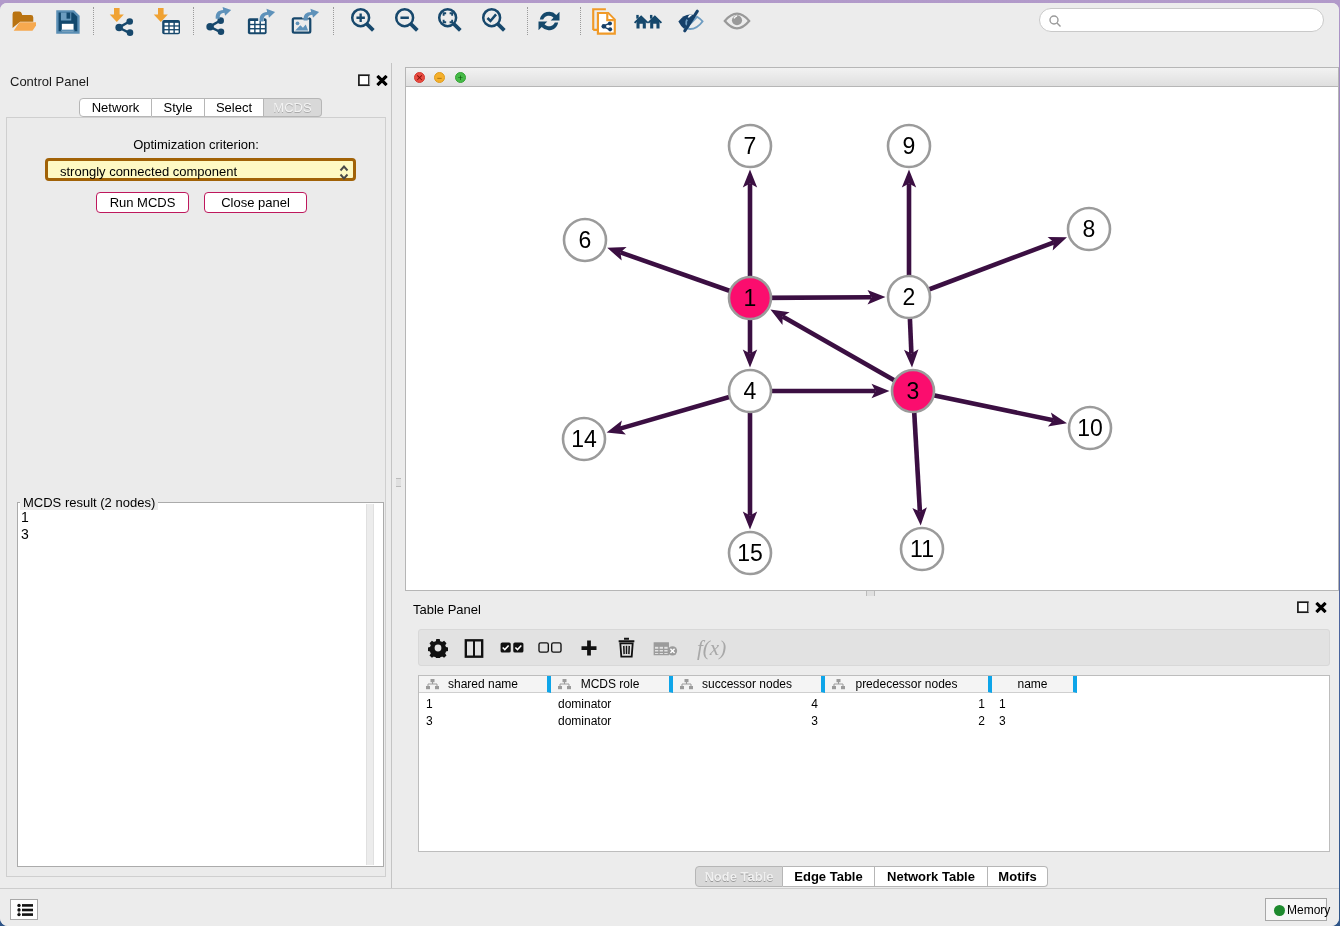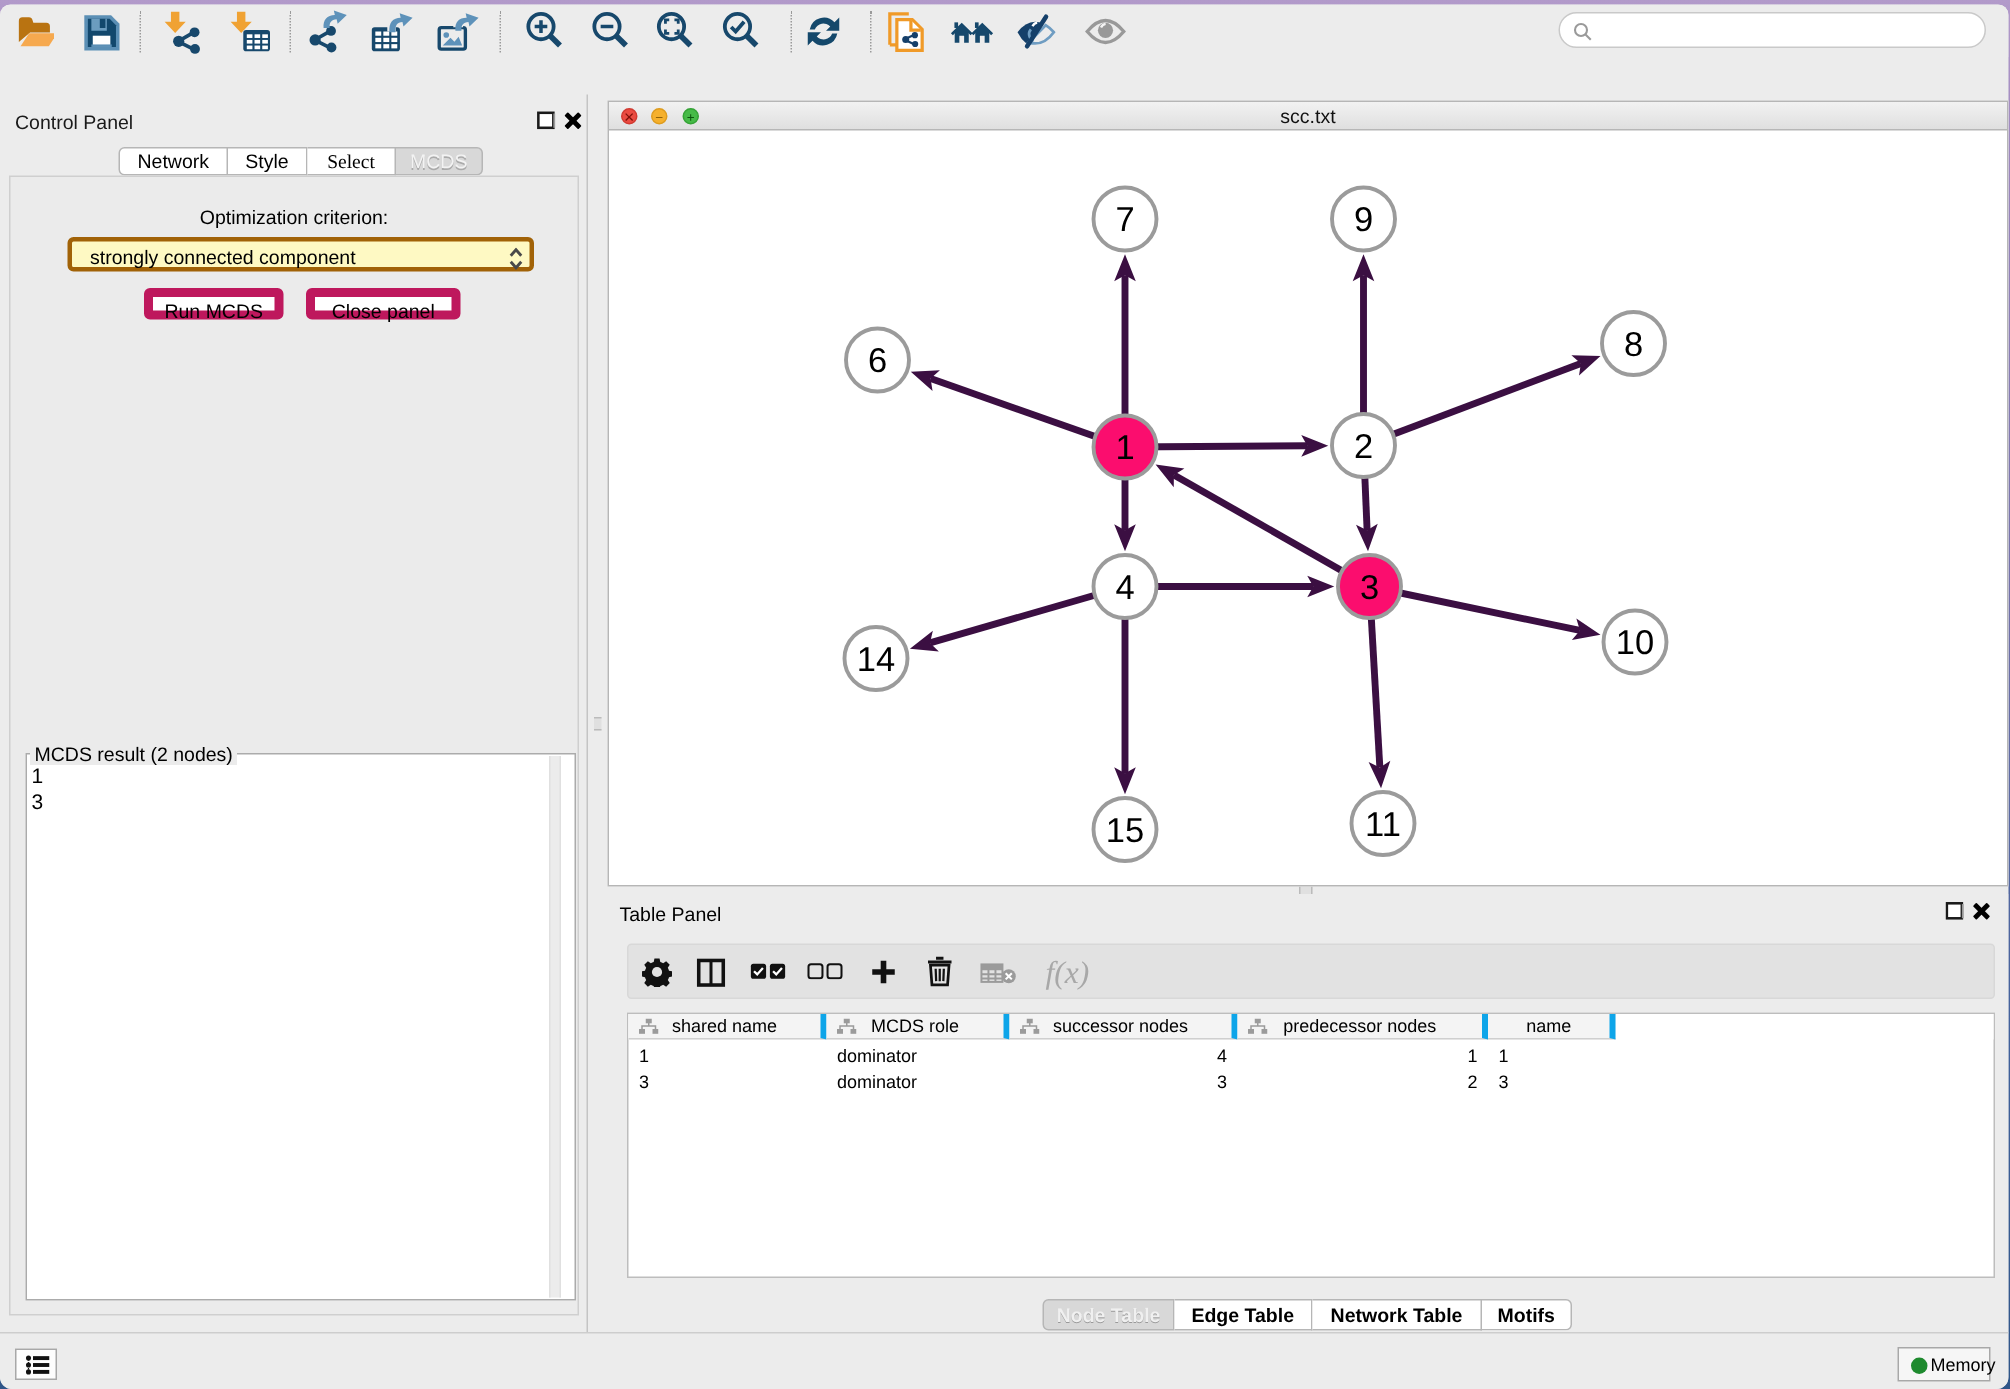--- a/index.html
+++ b/index.html
@@ -20,21 +20,21 @@
 .cpanel { position:absolute; left:0; top:0; width:392px; height:100%; background:#ececec; border-right:1px solid #c4c4c4; }
 .cp-head { position:absolute; left:10px; top:11px; font-size:13px; color:#1a1a1a; }
 .winbtns { position:absolute; right:3px; top:11px; } .wb{display:block}
 .tabsrow { position:absolute; left:79px; top:35px; height:19px; display:flex; }
 .tab { height:19px; line-height:18px; background:#fff; border:1px solid #b6b6b6; border-left:none; font-size:13px; text-align:center; }
 .tab.first { border-left:1px solid #b6b6b6; border-radius:4px 0 0 4px; }
 .tab.sel { background:#d8d8d8; color:#f3f3f3; text-shadow:0 1px 0 #aaa; border-radius:0 4px 4px 0; }
 .cp-box { position:absolute; left:6px; top:54px; width:380px; bottom:11px; background:#ebebeb; border:1px solid #cfcfcf; }
 .opt-label { position:absolute; top:19px; left:0; right:0; text-align:center; font-size:13px; }
 .combo { position:absolute; left:38px; top:40px; width:311px; height:23px;  background:#fef9c3; border:3px solid #a16207; border-radius:4px; line-height:21px; padding-left:12px; font-size:13px; }
-.btn { position:absolute; height:21px; background:#fff; border:6px solid #be185d; border-radius:4px; text-align:center; line-height:19px; font-size:13px; }
+.btn { position:absolute; height:21px; background:#fff; border:1px solid #be185d; border-radius:4px; text-align:center; line-height:19px; font-size:13px; }
 .fieldset { position:absolute; left:10px; top:384px; width:367px; height:365px; border:1px solid #ababab; background:#fff; }
 .fieldset .legend { position:absolute; top:-8px; left:2px; background:#ebebeb; padding:0 3px; font-size:13px; }
 .fieldset .content { position:absolute; left:3px; top:6px; font-size:14px; line-height:16.5px; }
 
 .rightside { position:absolute; left:405px; top:0; right:0; height:100%; }
 .netwin { position:absolute; left:0; top:4px; right:0; height:524px; background:#fff; border:1px solid #b6b6b6; }
 .net-titlebar { position:relative; height:19px; background:linear-gradient(#f2f2f2,#dfdfdf); border-bottom:1px solid #b6b6b6; }
 .nt-btn { position:absolute; top:4px; width:11px; height:11px; border-radius:50%; font-size:9px; line-height:11px; text-align:center; }
 .net-title { position:absolute; top:2px; left:0; right:0; text-align:center; font-size:13px; color:#111; }
 .canvas { position:absolute; left:0; top:20px; right:0; bottom:0; background:#fff; overflow:hidden; }
@@ -227,21 +227,21 @@
             <rect x="10.9" y="1.7" width="1.2" height="9.5" fill="#9a9a9a"></rect>
             <g transform="rotate(45 24 6.5)">
               <rect x="17.5" y="4.9" width="13" height="3.2" rx="0.6" fill="#000"></rect>
               <rect x="22.4" y="0" height="13" width="3.2" rx="0.6" fill="#000"></rect>
             </g>
           </svg>
         </div>
       <div class="tabsrow">
         <div class="tab first" style="width:73px;">Network</div>
           <div class="tab" style="width:53px;">Style</div>
-          <div class="tab" style="width:59px;font-family:Liberation Serif, serif;">Select</div>
+          <div class="tab" style="width:59px;">Select</div>
           <div class="tab sel" style="width:58px;">MCDS</div>
       </div>
       <div class="cp-box">
         <div class="opt-label">Optimization criterion:</div>
         <div class="combo">strongly connected component<svg style="position:absolute;right:4px;top:4px" width="10" height="15" viewBox="0 0 10 15">
               <path d="M1.5 5.5 L5 1.5 L8.5 5.5" fill="none" stroke="#4a4a4a" stroke-width="1.9"></path>
               <path d="M1.5 9.5 L5 13.5 L8.5 9.5" fill="none" stroke="#4a4a4a" stroke-width="1.9"></path>
             </svg></div>
         <div class="btn" style="left:89px; top:74px; width:93px;">Run MCDS</div>
         <div class="btn" style="left:197px; top:74px; width:103px;">Close panel</div>
@@ -253,21 +253,20 @@
       </div>
     </div>
     <div style="position:absolute;left:396px;top:415px;width:5px;height:9px;border-top:1px solid #bbb;border-bottom:1px solid #bbb;background:#e0e0e0;"></div>
     <div style="position:absolute;left:866px;top:528px;width:9px;height:5px;border-left:1px solid #bbb;border-right:1px solid #bbb;background:#e0e0e0;"></div>
     <div class="rightside">
       <div class="netwin">
         <div class="net-titlebar">
           <div class="nt-btn" style="left:8px; background:#ea4b41; border:1px solid #d13b32; color:#7c0f08;">✕</div>
           <div class="nt-btn" style="left:28px; background:#f5b02c; border:1px solid #de9c1e; color:#8a5d05;">−</div>
           <div class="nt-btn" style="left:49px; background:#46ba47; border:1px solid #35a336; color:#0b560c;">+</div>
-          <div class="net-title">scc.txt</div>
         </div>
         <div class="canvas" id="canvas">
             <svg width="934" height="506" viewBox="0 0 934 506" style="position:absolute;left:0;top:0">
     <line x1="344.0" y1="210.0" x2="344.0" y2="95.5" stroke="#3b0f42" stroke-width="4.6"></line>
     <path d="M344.0 81.5 L351.2 99.5 L344.0 95.5 L336.8 99.5 Z" fill="#3b0f42"></path>
     <line x1="344.0" y1="210.0" x2="214.4" y2="164.4" stroke="#3b0f42" stroke-width="4.6"></line>
     <path d="M201.2 159.8 L220.6 158.9 L214.4 164.4 L215.7 172.6 Z" fill="#3b0f42"></path>
     <line x1="344.0" y1="210.0" x2="465.5" y2="209.2" stroke="#3b0f42" stroke-width="4.6"></line>
     <path d="M479.5 209.1 L461.5 216.5 L465.5 209.2 L461.5 202.0 Z" fill="#3b0f42"></path>
     <line x1="344.0" y1="210.0" x2="344.0" y2="265.5" stroke="#3b0f42" stroke-width="4.6"></line>

